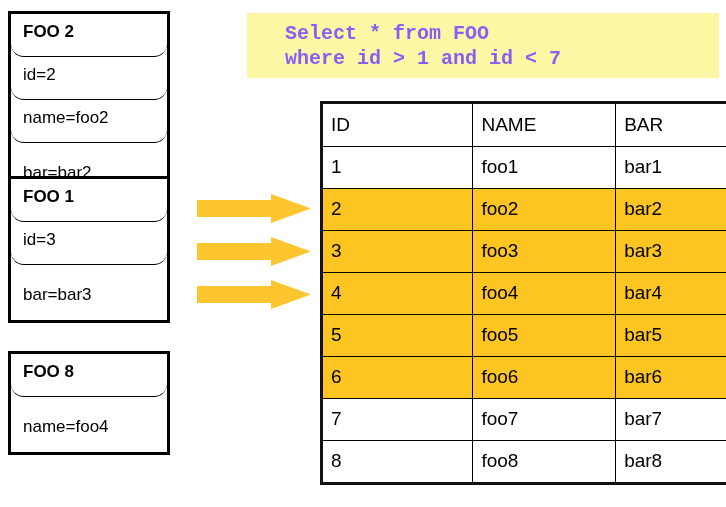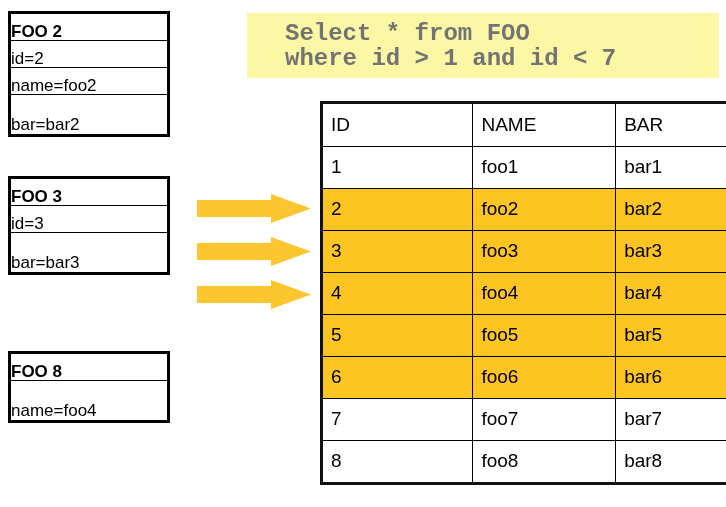--- a/index.html
+++ b/index.html
@@ -18,29 +18,30 @@
   
   .record-card {
     position: absolute;
     left: 8px;
     width: 162px;
     border: 3px solid #000000;
     background: #ffffff;
     box-sizing: border-box;
   }
   .record-card .card-row {
-    height: 27px;
+    height: 43px;
     line-height: 35px;
-    padding-left: 0;
+    padding-left: 12px;
     font-size: 17px;
     color: #000000;
     border-bottom: 1px solid #000000;
     box-sizing: border-box;
     white-space: nowrap;
     overflow: hidden;
+    border-radius: 13px;
   }
   .record-card .card-row.card-title {
     font-weight: bold;
   }
   .record-card .card-row:last-child {
     border-bottom: none;
     margin-top: 12px;
   }
 
   #card-0 { top: 11px; }
@@ -66,23 +67,23 @@
     top: 13px;
     width: 472px;
     height: 65px;
     background: #fbf7a5;
     box-sizing: border-box;
     padding: 8px 0 0 38px;
   }
   #sql-box .sql-line {
     font-family: "Liberation Mono", "DejaVu Sans Mono", monospace;
     font-weight: bold;
-    font-size: 24px;
+    font-size: 20px;
     line-height: 25px;
-    color: #737373;
+    color: #8b5cf6;
     white-space: pre;
   }
 
   
   #results-table-wrap {
     position: absolute;
     left: 320px;
     top: 101px;
     width: 422px;
     border: 3px solid #111111;
@@ -115,21 +116,21 @@
 <body>
 
 <div class="record-card" id="card-0">
   <div class="card-row card-title">FOO 2</div>
   <div class="card-row">id=2</div>
   <div class="card-row">name=foo2</div>
   <div class="card-row">bar=bar2</div>
 </div>
 
 <div class="record-card" id="card-1">
-  <div class="card-row card-title">FOO 3</div>
+  <div class="card-row card-title">FOO 1</div>
   <div class="card-row">id=3</div>
   <div class="card-row">bar=bar3</div>
 </div>
 
 <div class="record-card" id="card-2">
   <div class="card-row card-title">FOO 8</div>
   <div class="card-row">name=foo4</div>
 </div>
 
 <div class="arrow" id="arrow-0">

